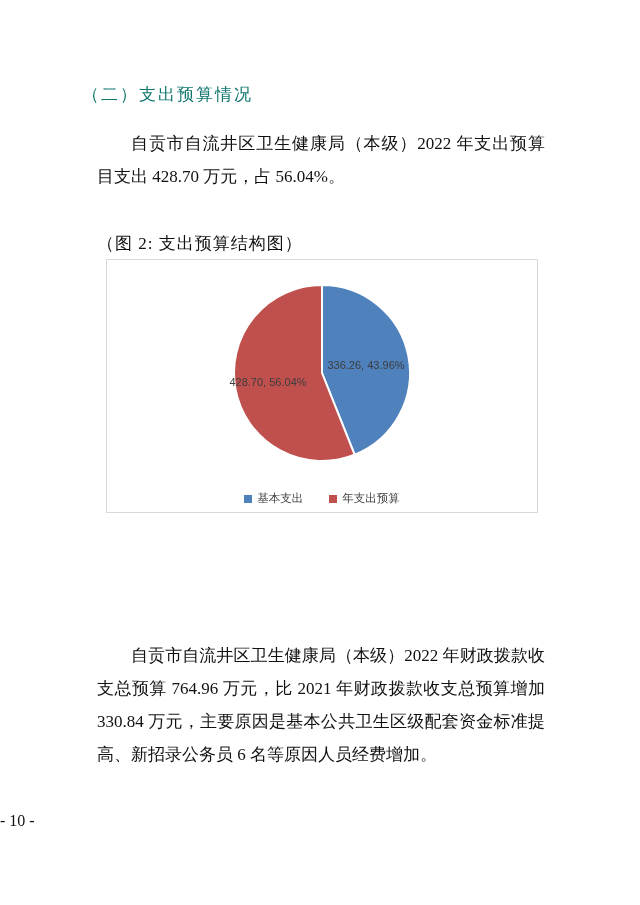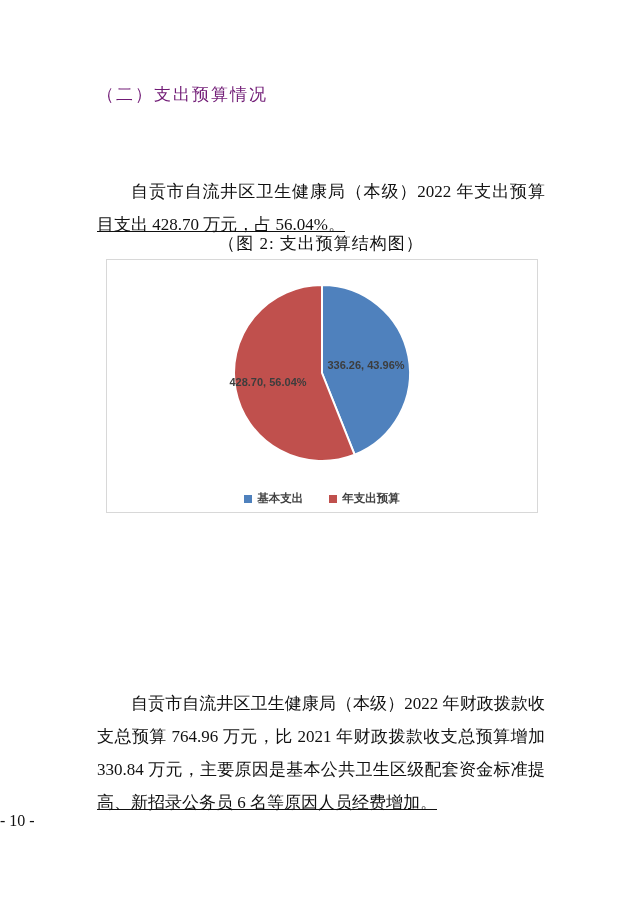--- a/index.html
+++ b/index.html
@@ -1,40 +1,40 @@
 <!DOCTYPE html>
 <html><head>
 <meta charset="utf-8">
 <style>
   html,body{margin:0;padding:0;background:#ffffff;}
   .page{
     position:relative;width:640px;height:905px;background:#ffffff;
     font-family:"Liberation Serif", serif;color:#111111;overflow:hidden;
   }
   .h2{
-    position:absolute;left:97px;top:83px;width:448px;
-    font-size:17px;line-height:24px;letter-spacing:2px;color:#701a75;
+    position:absolute;left:82px;top:83px;width:448px;
+    font-size:17px;line-height:24px;letter-spacing:2px;color:#0f766e;
   }
   .para{
     position:absolute;left:97px;width:448px;font-size:17px;color:#111111;
   }
   .para .line{
     height:33px;line-height:33px;
     text-align:justify;text-align-last:justify;
     white-space:nowrap;overflow:hidden;
   }
-  .para .line.indent{padding-left:34px;box-sizing:border-box;margin-top:48px;}
-  .para .line.last{text-align-last:left;text-decoration:underline;}
+  .para .line.indent{padding-left:34px;box-sizing:border-box;}
+  .para .line.last{text-align-last:left;}
   .caption{
     position:absolute;left:97px;top:227px;width:448px;height:33px;line-height:33px;
-    text-align:center;font-size:17px;color:#111111;letter-spacing:1px;
+    font-size:17px;color:#111111;letter-spacing:1px;
   }
   .chart-box{
     position:absolute;left:106px;top:259px;width:432px;height:254px;
-    border:1px solid #d8d8d8;background:#ffffff;box-sizing:border-box;font-weight:bold;
+    border:1px solid #d8d8d8;background:#ffffff;box-sizing:border-box;
   }
   .chart-box svg{position:absolute;left:0;top:0;}
   .pie-label{
     position:absolute;transform:translate(-50%,-50%);
     font-family:"Liberation Sans", sans-serif;font-size:11px;color:#3d3d3d;
     white-space:nowrap;
   }
   .pie-label.blue{left:259px;top:105px;}
   .pie-label.red{left:161px;top:122px;}
   .legend{

